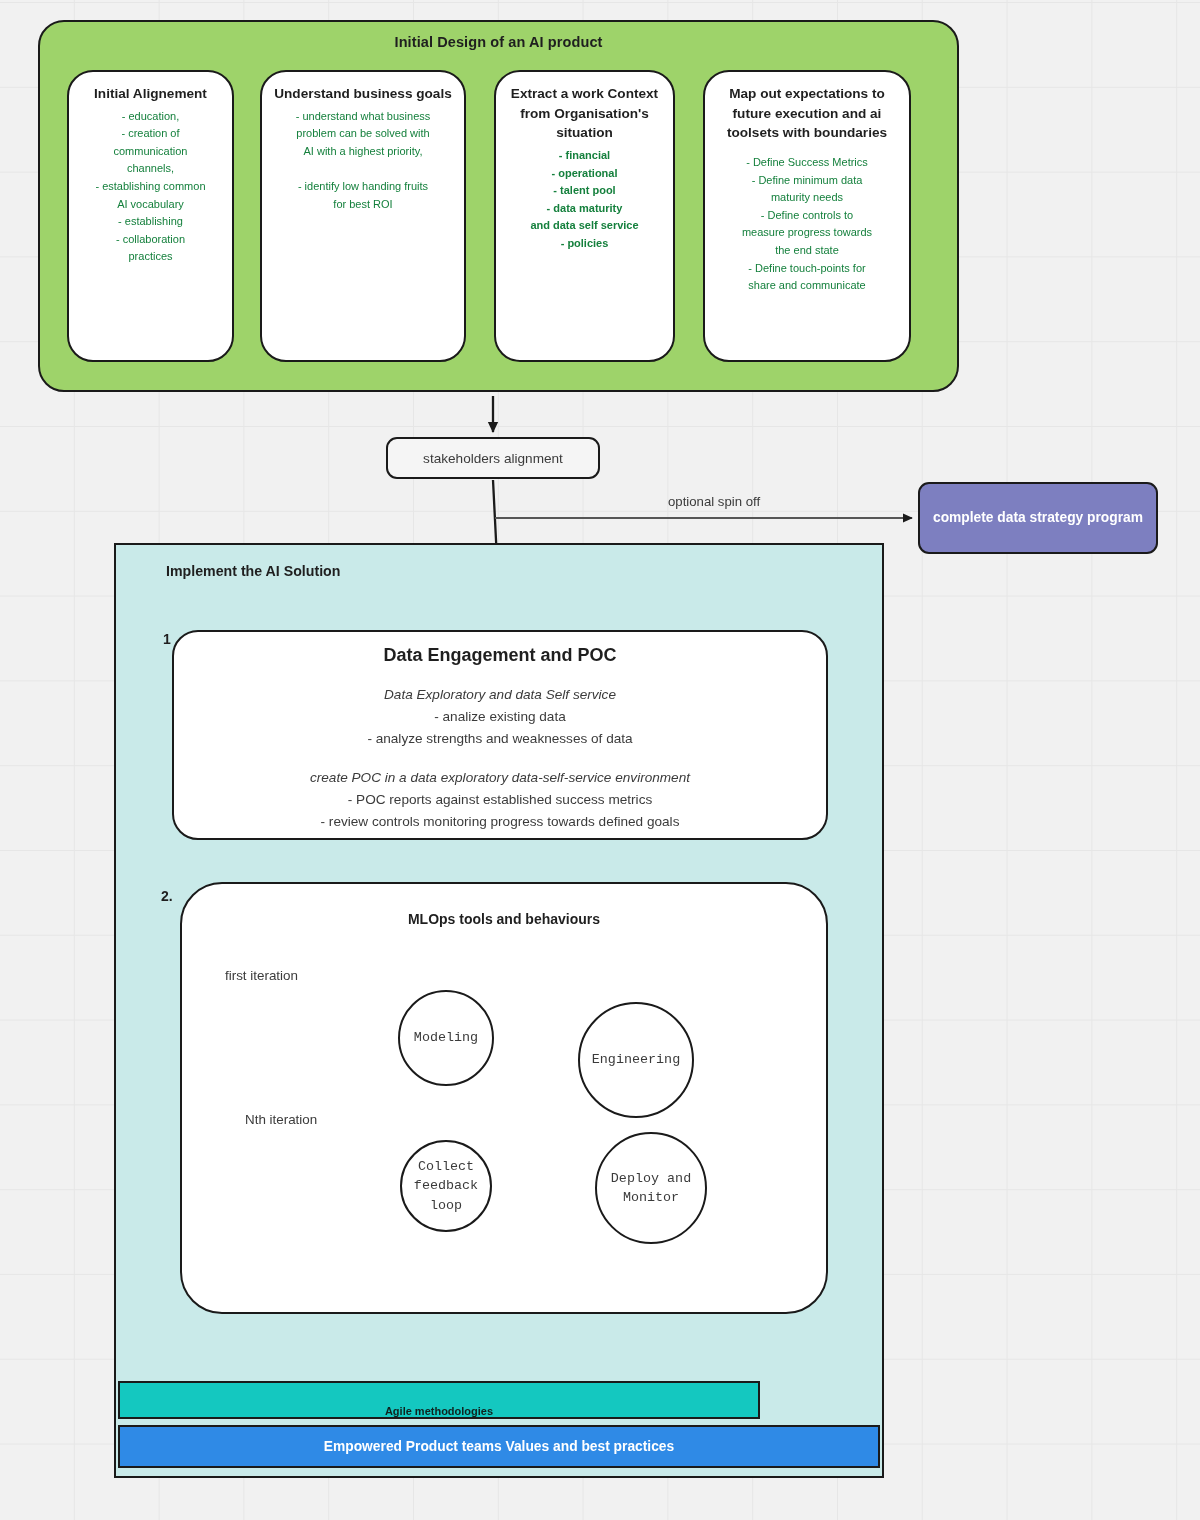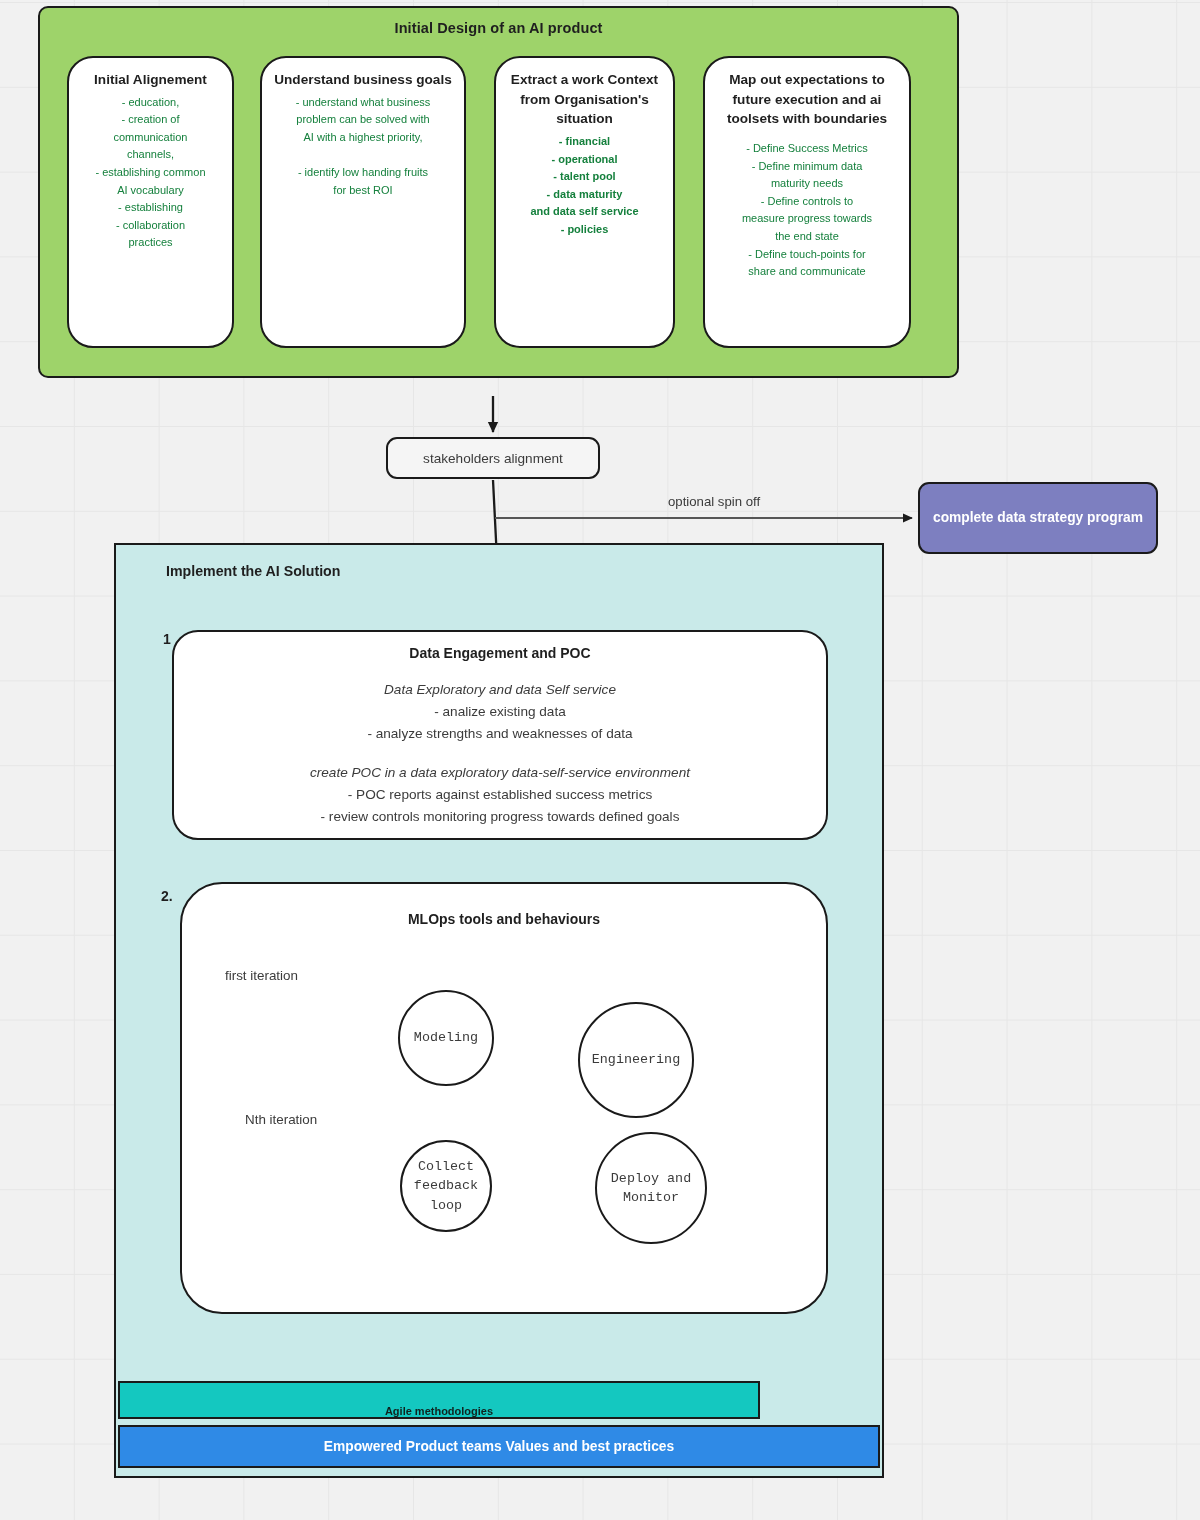--- a/index.html
+++ b/index.html
@@ -16,24 +16,24 @@
     background-image:
       linear-gradient(to right, #e6e6e6 1px, transparent 1px),
       linear-gradient(to bottom, #e6e6e6 1px, transparent 1px);
     background-size: 84.8px 84.8px;
     background-position: -11px 2px;
   }
 
   
   #green-container {
     position: absolute;
-    left: 38px; top: 6px; width: 921px; height: 372px;
+    left: 38px; top: 20px; width: 921px; height: 372px;
     background: #9ed36a;
     border: 2.5px solid #1a1a1a;
-    border-radius: 10px;
+    border-radius: 26px;
   }
   #green-title {
     position: absolute; left: 0; top: 12px; width: 100%;
     text-align: center;
     font-size: 14.5px; font-weight: bold; color: #1f1f1f;
     letter-spacing: .1px;
   }
   .gcard {
     position: absolute;
     top: 48px; height: 292px;
@@ -100,21 +100,21 @@
   
   #poc-box {
     position: absolute;
     left: 172px; top: 630px; width: 656px; height: 210px;
     background: #ffffff;
     border: 2.5px solid #1a1a1a;
     border-radius: 26px;
     text-align: center;
     padding-top: 13px;
   }
-  #poc-title { font-size: 14px; font-weight: bold; color: #1f1f1f; }
+  #poc-title { font-size: 18px; font-weight: bold; color: #1f1f1f; }
   .poc-group { margin-top: 18px; }
   .poc-head {
     font-size: 13.6px; font-style: italic; color: #3b3b3b; line-height: 1.6;
   }
   .poc-line { font-size: 13.6px; color: #3b3b3b; line-height: 1.6; }
 
   .step-num {
     position: absolute;
     font-size: 14px; font-weight: bold; color: #1f1f1f;
   }

